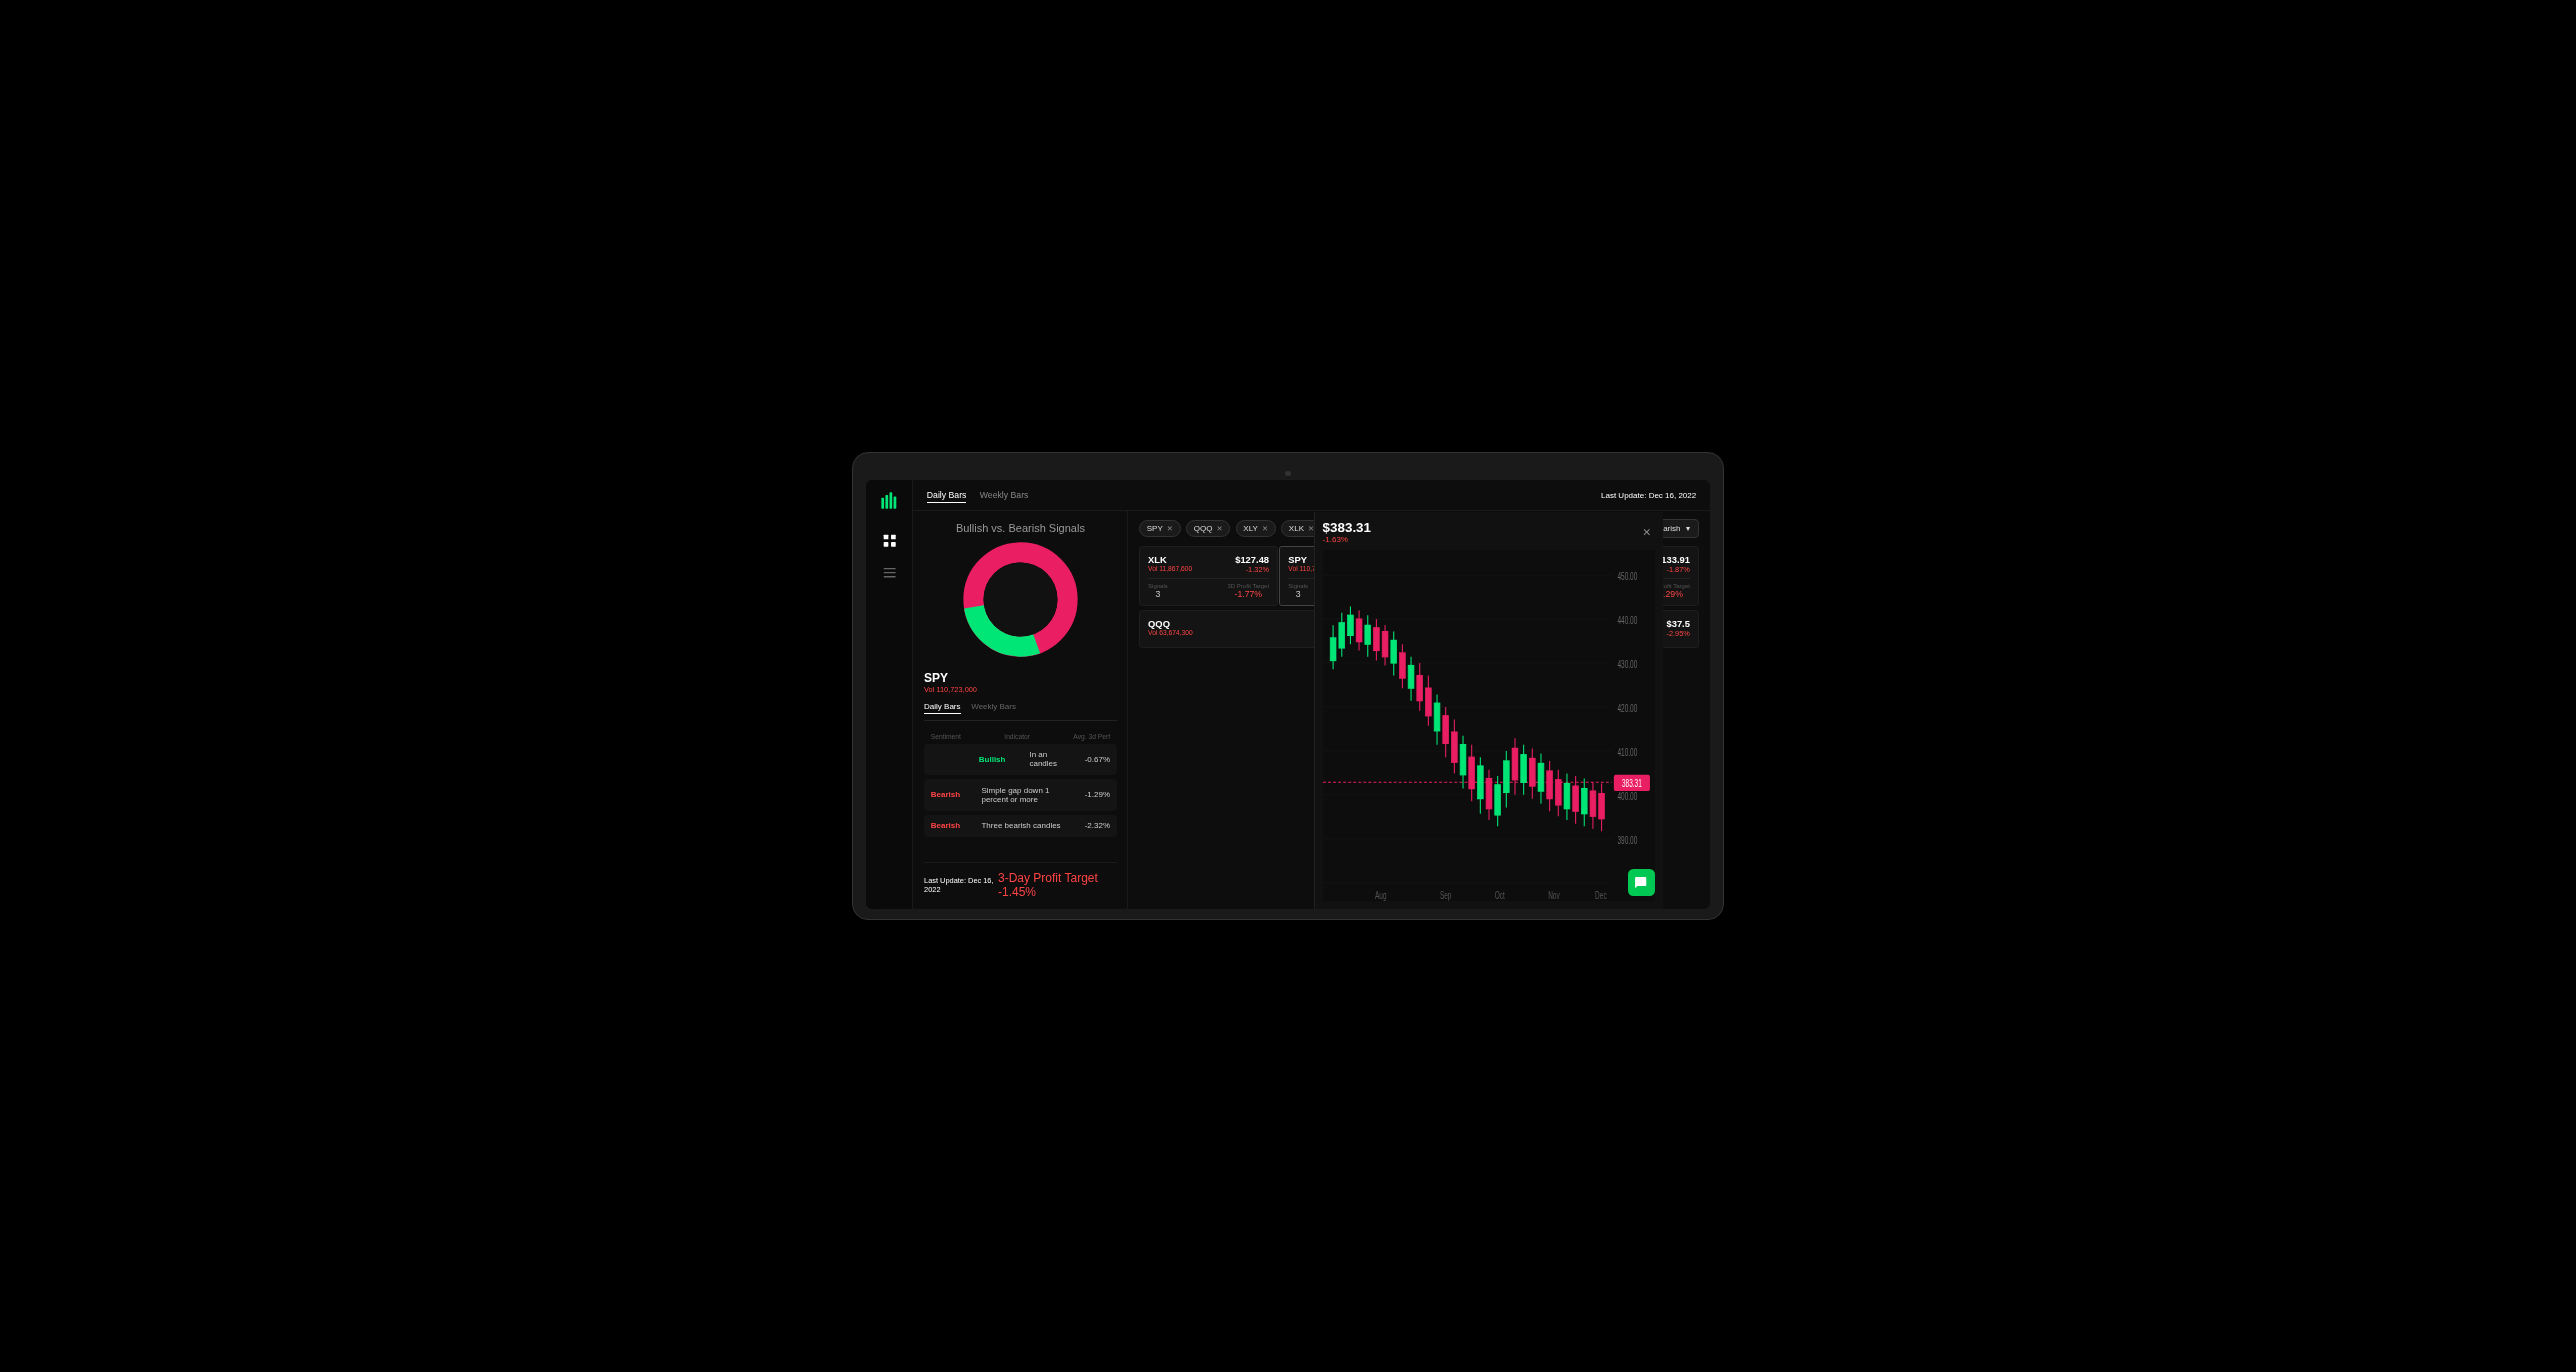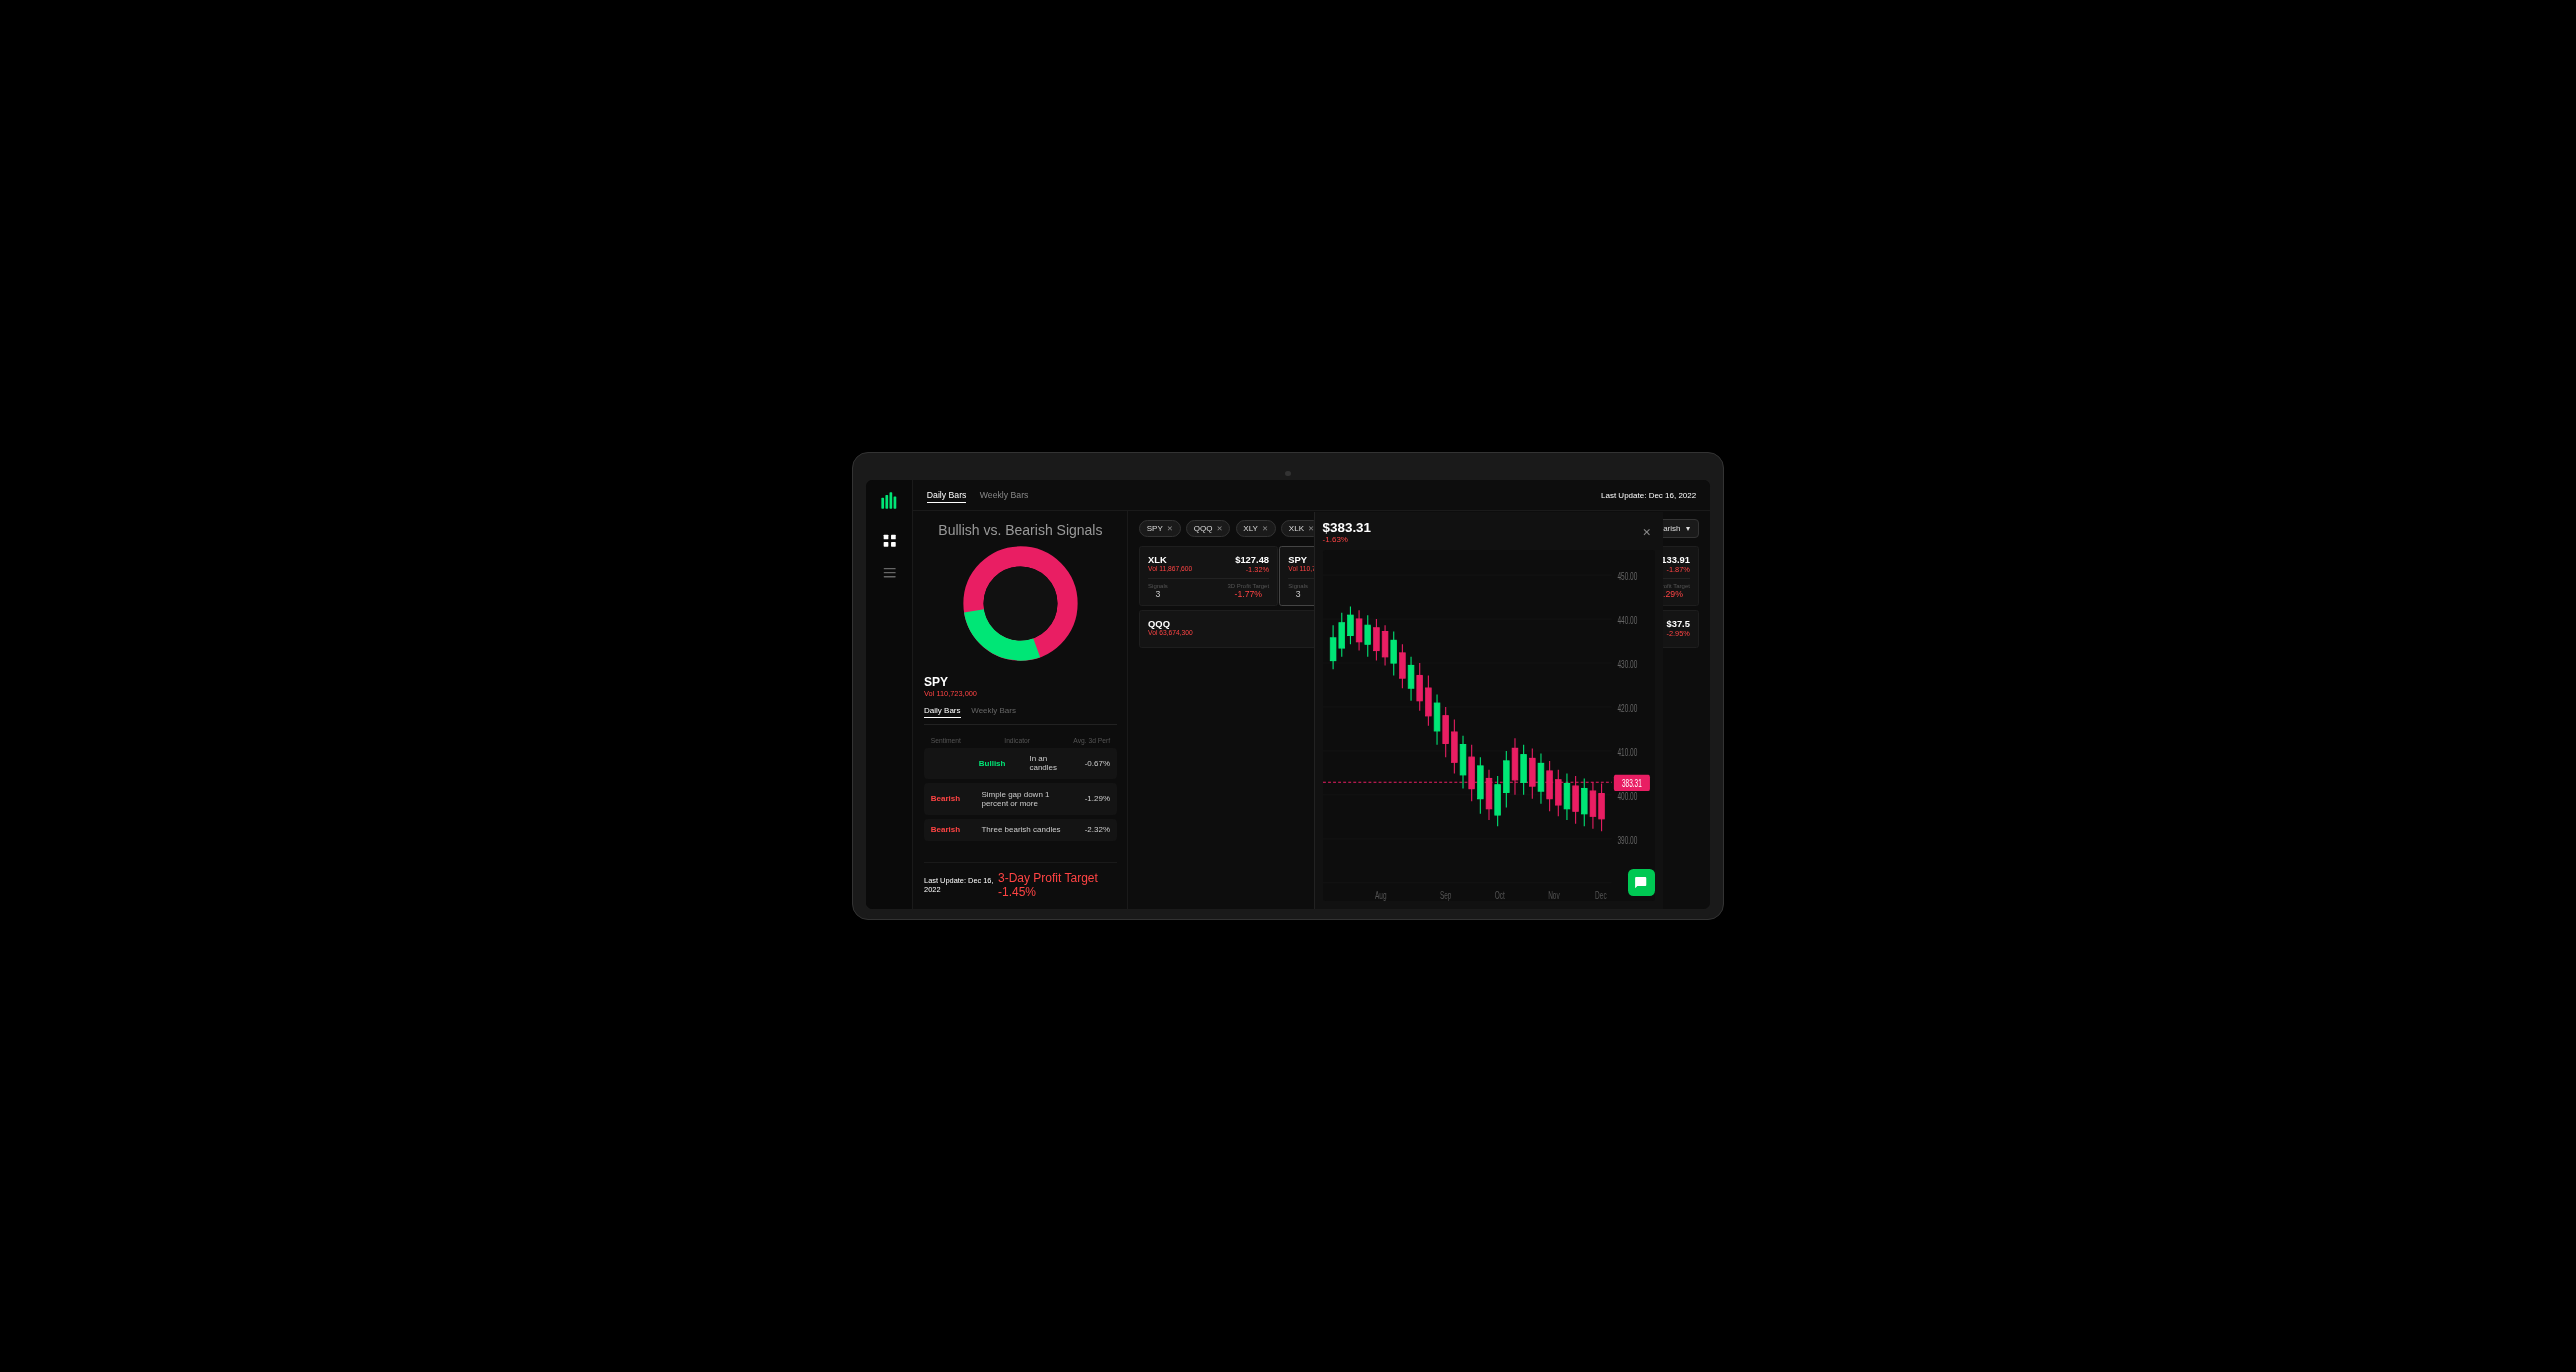--- a/index.html
+++ b/index.html
@@ -109,21 +109,21 @@
     
     .left-panel {
       width: 215px;
       border-right: 0.7px solid #1a1a1a;
       display: flex;
       flex-direction: column;
       padding: 10.7px;
       background: #0d0d0d;
     }
     .chart-title {
-      font-size: 14px;
+      font-size: 11px;
       color: #999;
       text-align: center;
       margin-bottom: 5.4px;
     }
     
     .donut-container {
       display: flex;
       justify-content: center;
       margin-bottom: 10.7px;
     }

